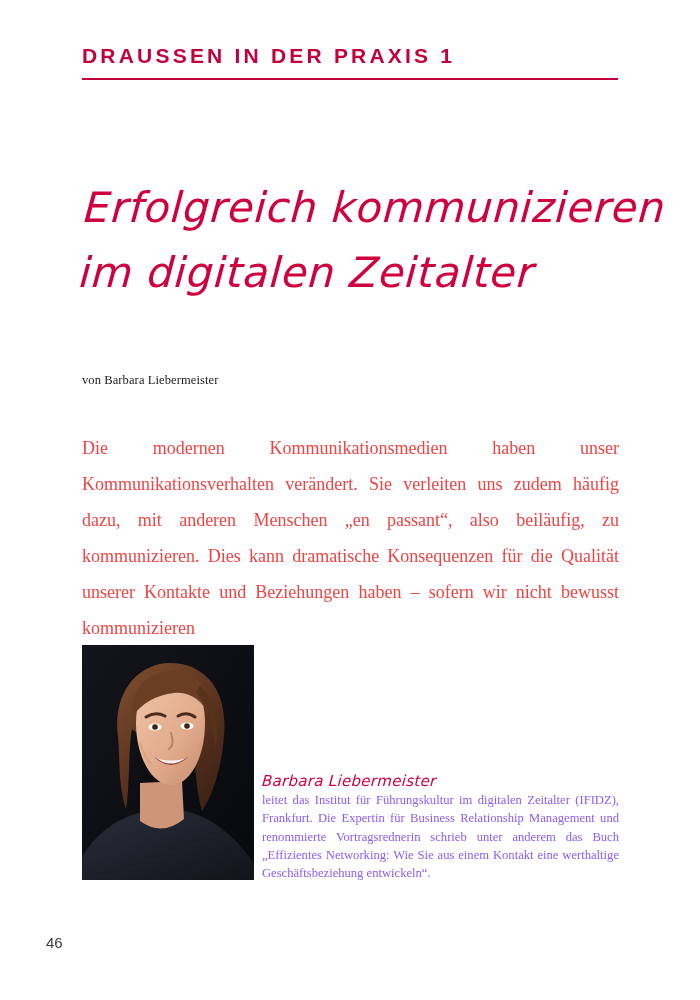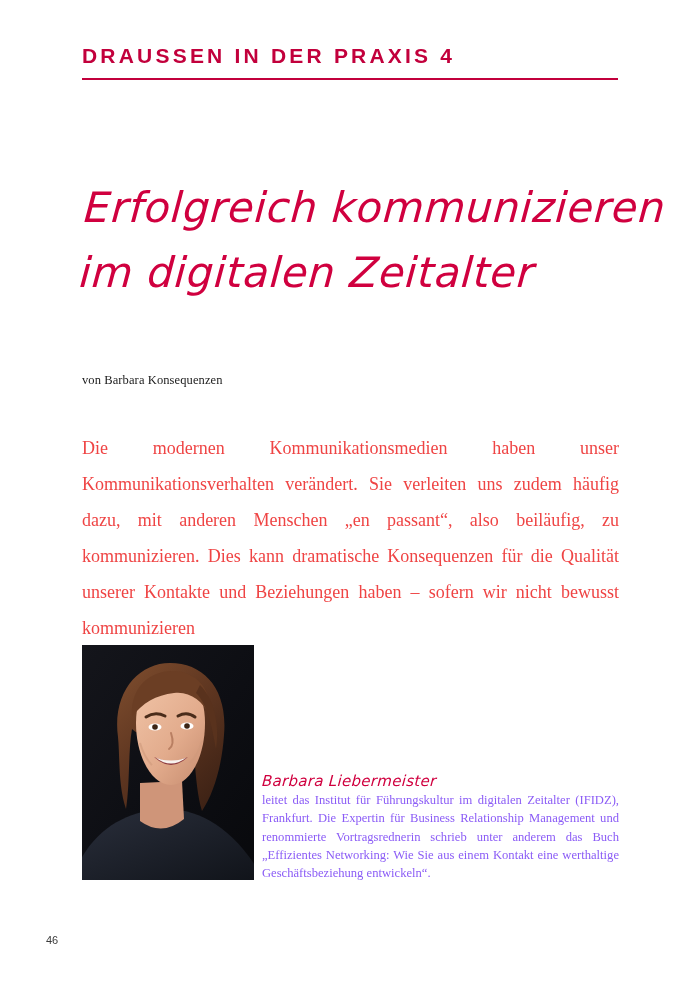--- a/index.html
+++ b/index.html
@@ -129,40 +129,40 @@
     text-align: justify;
     color: #8b5cf6;
   }
 
   
   .folio {
     position: absolute;
     left: 46px;
     top: 934px;
     font-family: "Liberation Sans", sans-serif;
-    font-size: 11px;
+    font-size: 15px;
     color: #3b3b3b;
   }
 </style>
 </head>
 <body>
 
 <div class="page">
 
   <div class="kicker-wrap">
-    <div class="kicker">DRAUSSEN IN DER PRAXIS 4</div>
+    <div class="kicker">DRAUSSEN IN DER PRAXIS 1</div>
     <div class="kicker-rule"></div>
   </div>
 
   <h1 class="title">
     <span class="line line-1">Erfolgreich kommunizieren</span>
     <span class="line line-2">im digitalen Zeitalter</span>
   </h1>
 
-  <div class="byline">von Barbara Konsequenzen</div>
+  <div class="byline">von Barbara Liebermeister</div>
 
   <p class="lead">Die modernen Kommunikationsmedien haben unser Kommunikationsverhalten verändert. Sie verleiten uns zudem häufig dazu, mit anderen Menschen „en passant“, also beiläufig, zu kommunizieren. Dies kann dramatische Konsequenzen für die Qualität unserer Kontakte und Beziehungen haben – sofern wir nicht bewusst kommunizieren</p>
 
   <div class="author-photo">
     <svg width="172" height="235" viewBox="0 0 172 235">
       <defs>
         <linearGradient id="bg" x1="0" y1="0" x2="1" y2="1">
           <stop offset="0%" stop-color="#14151b"></stop>
           <stop offset="55%" stop-color="#0d0e13"></stop>
           <stop offset="100%" stop-color="#08090c"></stop>

